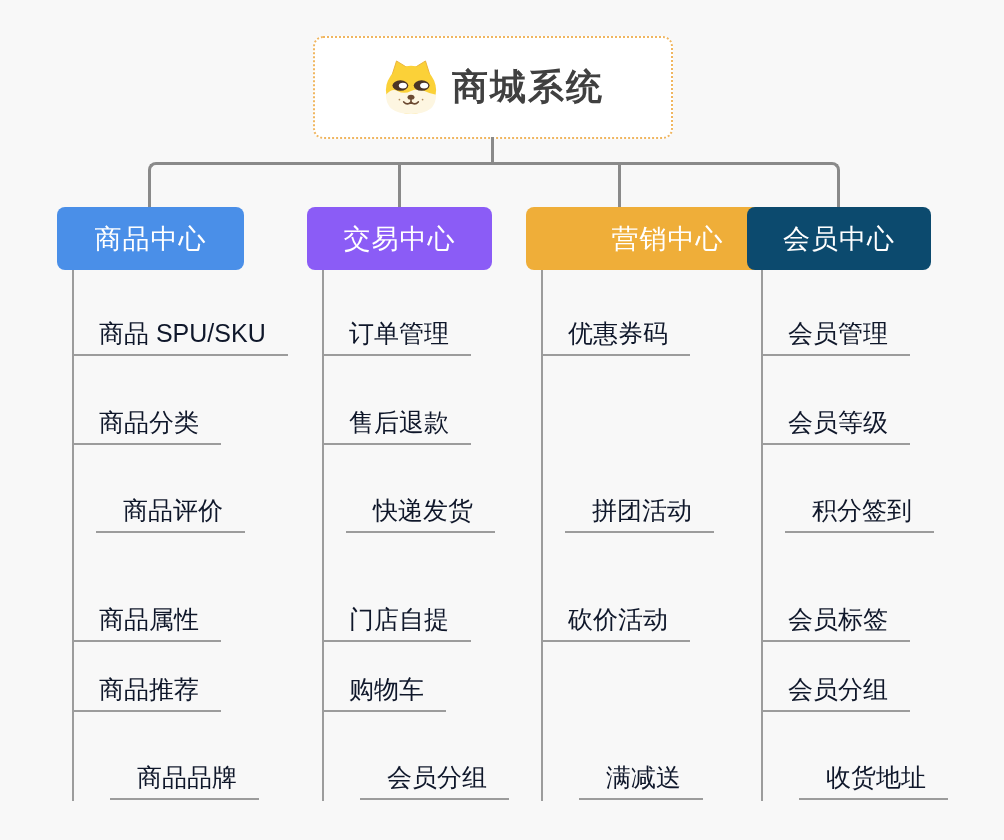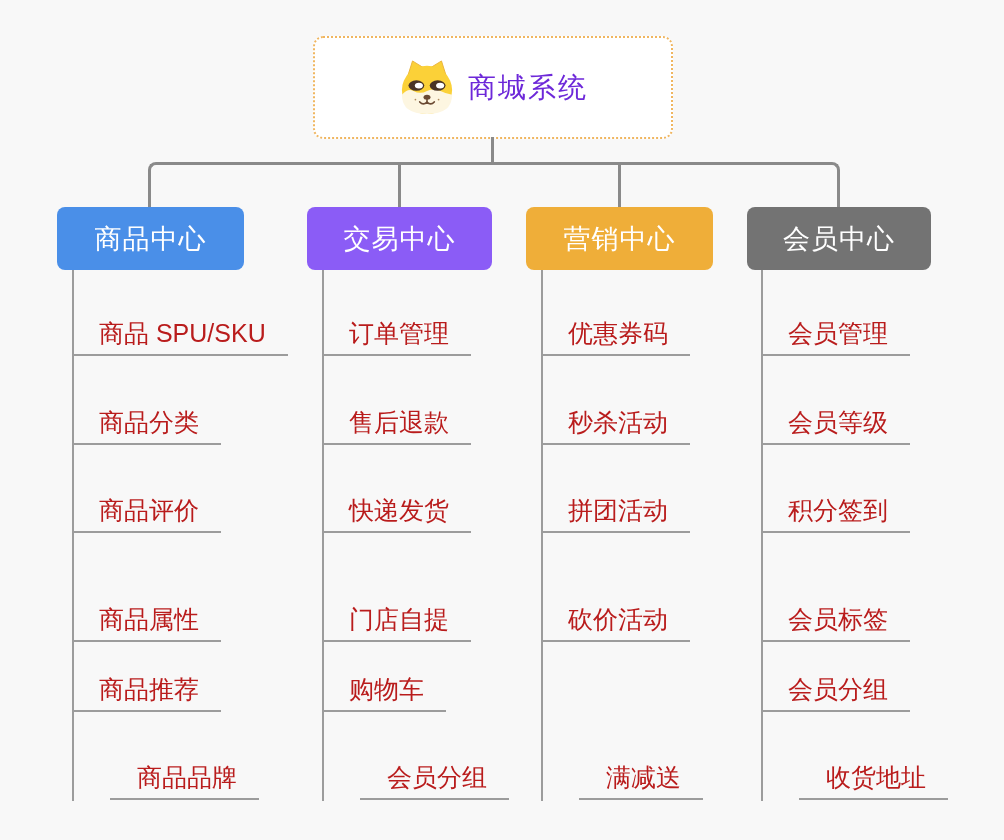--- a/index.html
+++ b/index.html
@@ -12,21 +12,21 @@
 
   
   .root-node{
     position:absolute;left:313px;top:36px;width:360px;height:103px;
     background:#ffffff;border:2px dotted #f0b660;border-radius:10px;
     box-sizing:border-box;
     display:flex;align-items:center;justify-content:center;gap:12px;
     cursor:pointer;
   }
   .root-title{
-    font-size:28px;font-weight:normal;color:#6d28d9;letter-spacing:2px;
+    font-size:36px;font-weight:bold;color:#404040;letter-spacing:2px;
   }
   .root-icon{width:58px;height:56px;display:block;}
 
   
   .conn{position:absolute;background:#8a8a8a;}
   .stub-root{left:491px;top:137px;width:3px;height:27px;}
   .elbow{position:absolute;background:transparent;box-sizing:border-box;}
   .elbow-left{
     left:148px;top:162px;width:345px;height:45px;
     border-top:3px solid #8a8a8a;border-left:3px solid #8a8a8a;
@@ -43,48 +43,48 @@
   
   .branch{
     position:absolute;top:207px;width:186px;height:63px;
     border-radius:8px;
     display:flex;align-items:center;justify-content:center;
     color:#ffffff;font-size:27px;letter-spacing:1px;
     cursor:pointer;
   }
   .branch.b1{left:57px;width:187px;}
   .branch.b2{left:307px;width:185px;}
-  .branch.b3{left:526px;width:187px;}
+  .branch.b3{left:526px;width:187px;padding-left:48px;}
   .branch.b4{left:747px;width:184px;}
 
   
   .spine{position:absolute;top:270px;width:2px;height:531px;background:#9c9c9c;}
   .spine.c1{left:72px;}
   .spine.c2{left:322px;}
   .spine.c3{left:541px;}
   .spine.c4{left:761px;}
 
   
   .leaf{
     position:absolute;
     height:34px;line-height:34px;
     padding:0 22px 4px 27px;
     border-bottom:2px solid #9c9c9c;
-    font-size:25px;color:#b91c1c;
+    font-size:25px;color:#0f172a;
     white-space:nowrap;
     box-sizing:content-box;
     cursor:pointer;
   }
   .leaf.c1{left:72px;}
   .leaf.c2{left:322px;}
   .leaf.c3{left:541px;}
   .leaf.c4{left:761px;}
   .leaf.r1{top:316px;}
   .leaf.r2{top:405px;}
-  .leaf.r3{top:493px;}
+  .leaf.r3{top:493px;margin-left:24px;}
   .leaf.r4{top:582px;margin-top:20px;}
   .leaf.r5{top:672px;}
   .leaf.r6{top:760px;margin-left:38px;}
 </style>
 </head>
 <body>
 
 <div class="canvas">
 
   <div class="root-node">
@@ -119,21 +119,21 @@
 
   <div class="branch b1" style="background-color: rgb(74, 143, 232);">
     <span>商品中心</span>
   </div>
   <div class="branch b2" style="background-color: #8b5cf6;">
     <span>交易中心</span>
   </div>
   <div class="branch b3" style="background-color: rgb(239, 174, 57);">
     <span>营销中心</span>
   </div>
-  <div class="branch b4" style="background-color: #737373; font-family: Liberation Mono, monospace;">
+  <div class="branch b4" style="background-color: #0c4a6e; font-family: Liberation Mono, monospace;">
     <span>会员中心</span>
   </div>
 
   <div class="spine c1"></div>
   <div class="spine c2"></div>
   <div class="spine c3"></div>
   <div class="spine c4"></div>
 
   <div class="leaf c1 r1">商品 SPU/SKU</div>
   <div class="leaf c1 r2">商品分类</div>
@@ -143,21 +143,20 @@
   <div class="leaf c1 r6">商品品牌</div>
 
   <div class="leaf c2 r1">订单管理</div>
   <div class="leaf c2 r2">售后退款</div>
   <div class="leaf c2 r3">快递发货</div>
   <div class="leaf c2 r4">门店自提</div>
   <div class="leaf c2 r5">购物车</div>
   <div class="leaf c2 r6">会员分组</div>
 
   <div class="leaf c3 r1">优惠券码</div>
-  <div class="leaf c3 r2">秒杀活动</div>
   <div class="leaf c3 r3">拼团活动</div>
   <div class="leaf c3 r4">砍价活动</div>
   <div class="leaf c3 r6">满减送</div>
 
   <div class="leaf c4 r1">会员管理</div>
   <div class="leaf c4 r2">会员等级</div>
   <div class="leaf c4 r3">积分签到</div>
   <div class="leaf c4 r4">会员标签</div>
   <div class="leaf c4 r5">会员分组</div>
   <div class="leaf c4 r6">收货地址</div>

